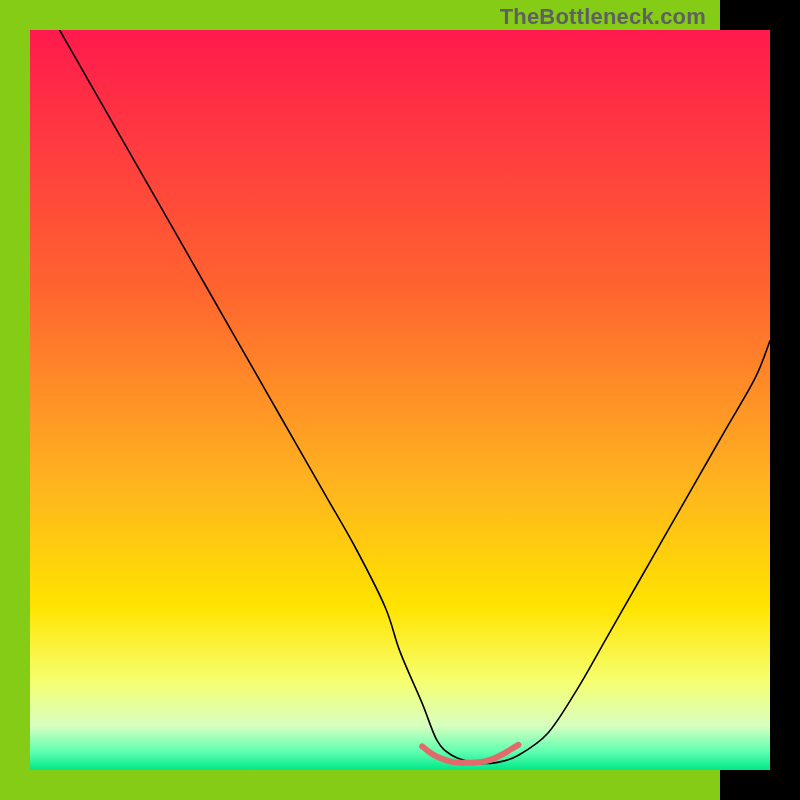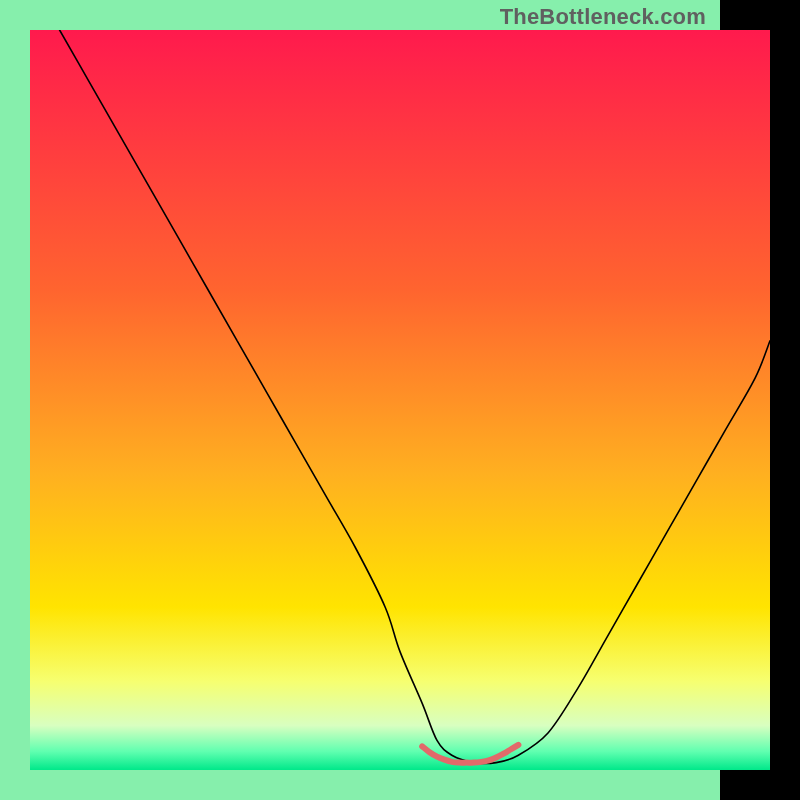--- a/index.html
+++ b/index.html
@@ -8,21 +8,21 @@
     width: 800px;
     height: 800px;
     background: #000;
     overflow: hidden;
     font-family: Arial, Helvetica, sans-serif;
   }
   .frame {
     position: relative;
     width: 720px;
     height: 800px;
-    background: #86efac;
+    background: #84cc16;
   }
   .watermark {
     position: absolute;
     top: 4px;
     right: 14px;
     color: #606060;
     font-size: 22px;
     font-weight: bold;
     letter-spacing: 0.2px;
     z-index: 10;

